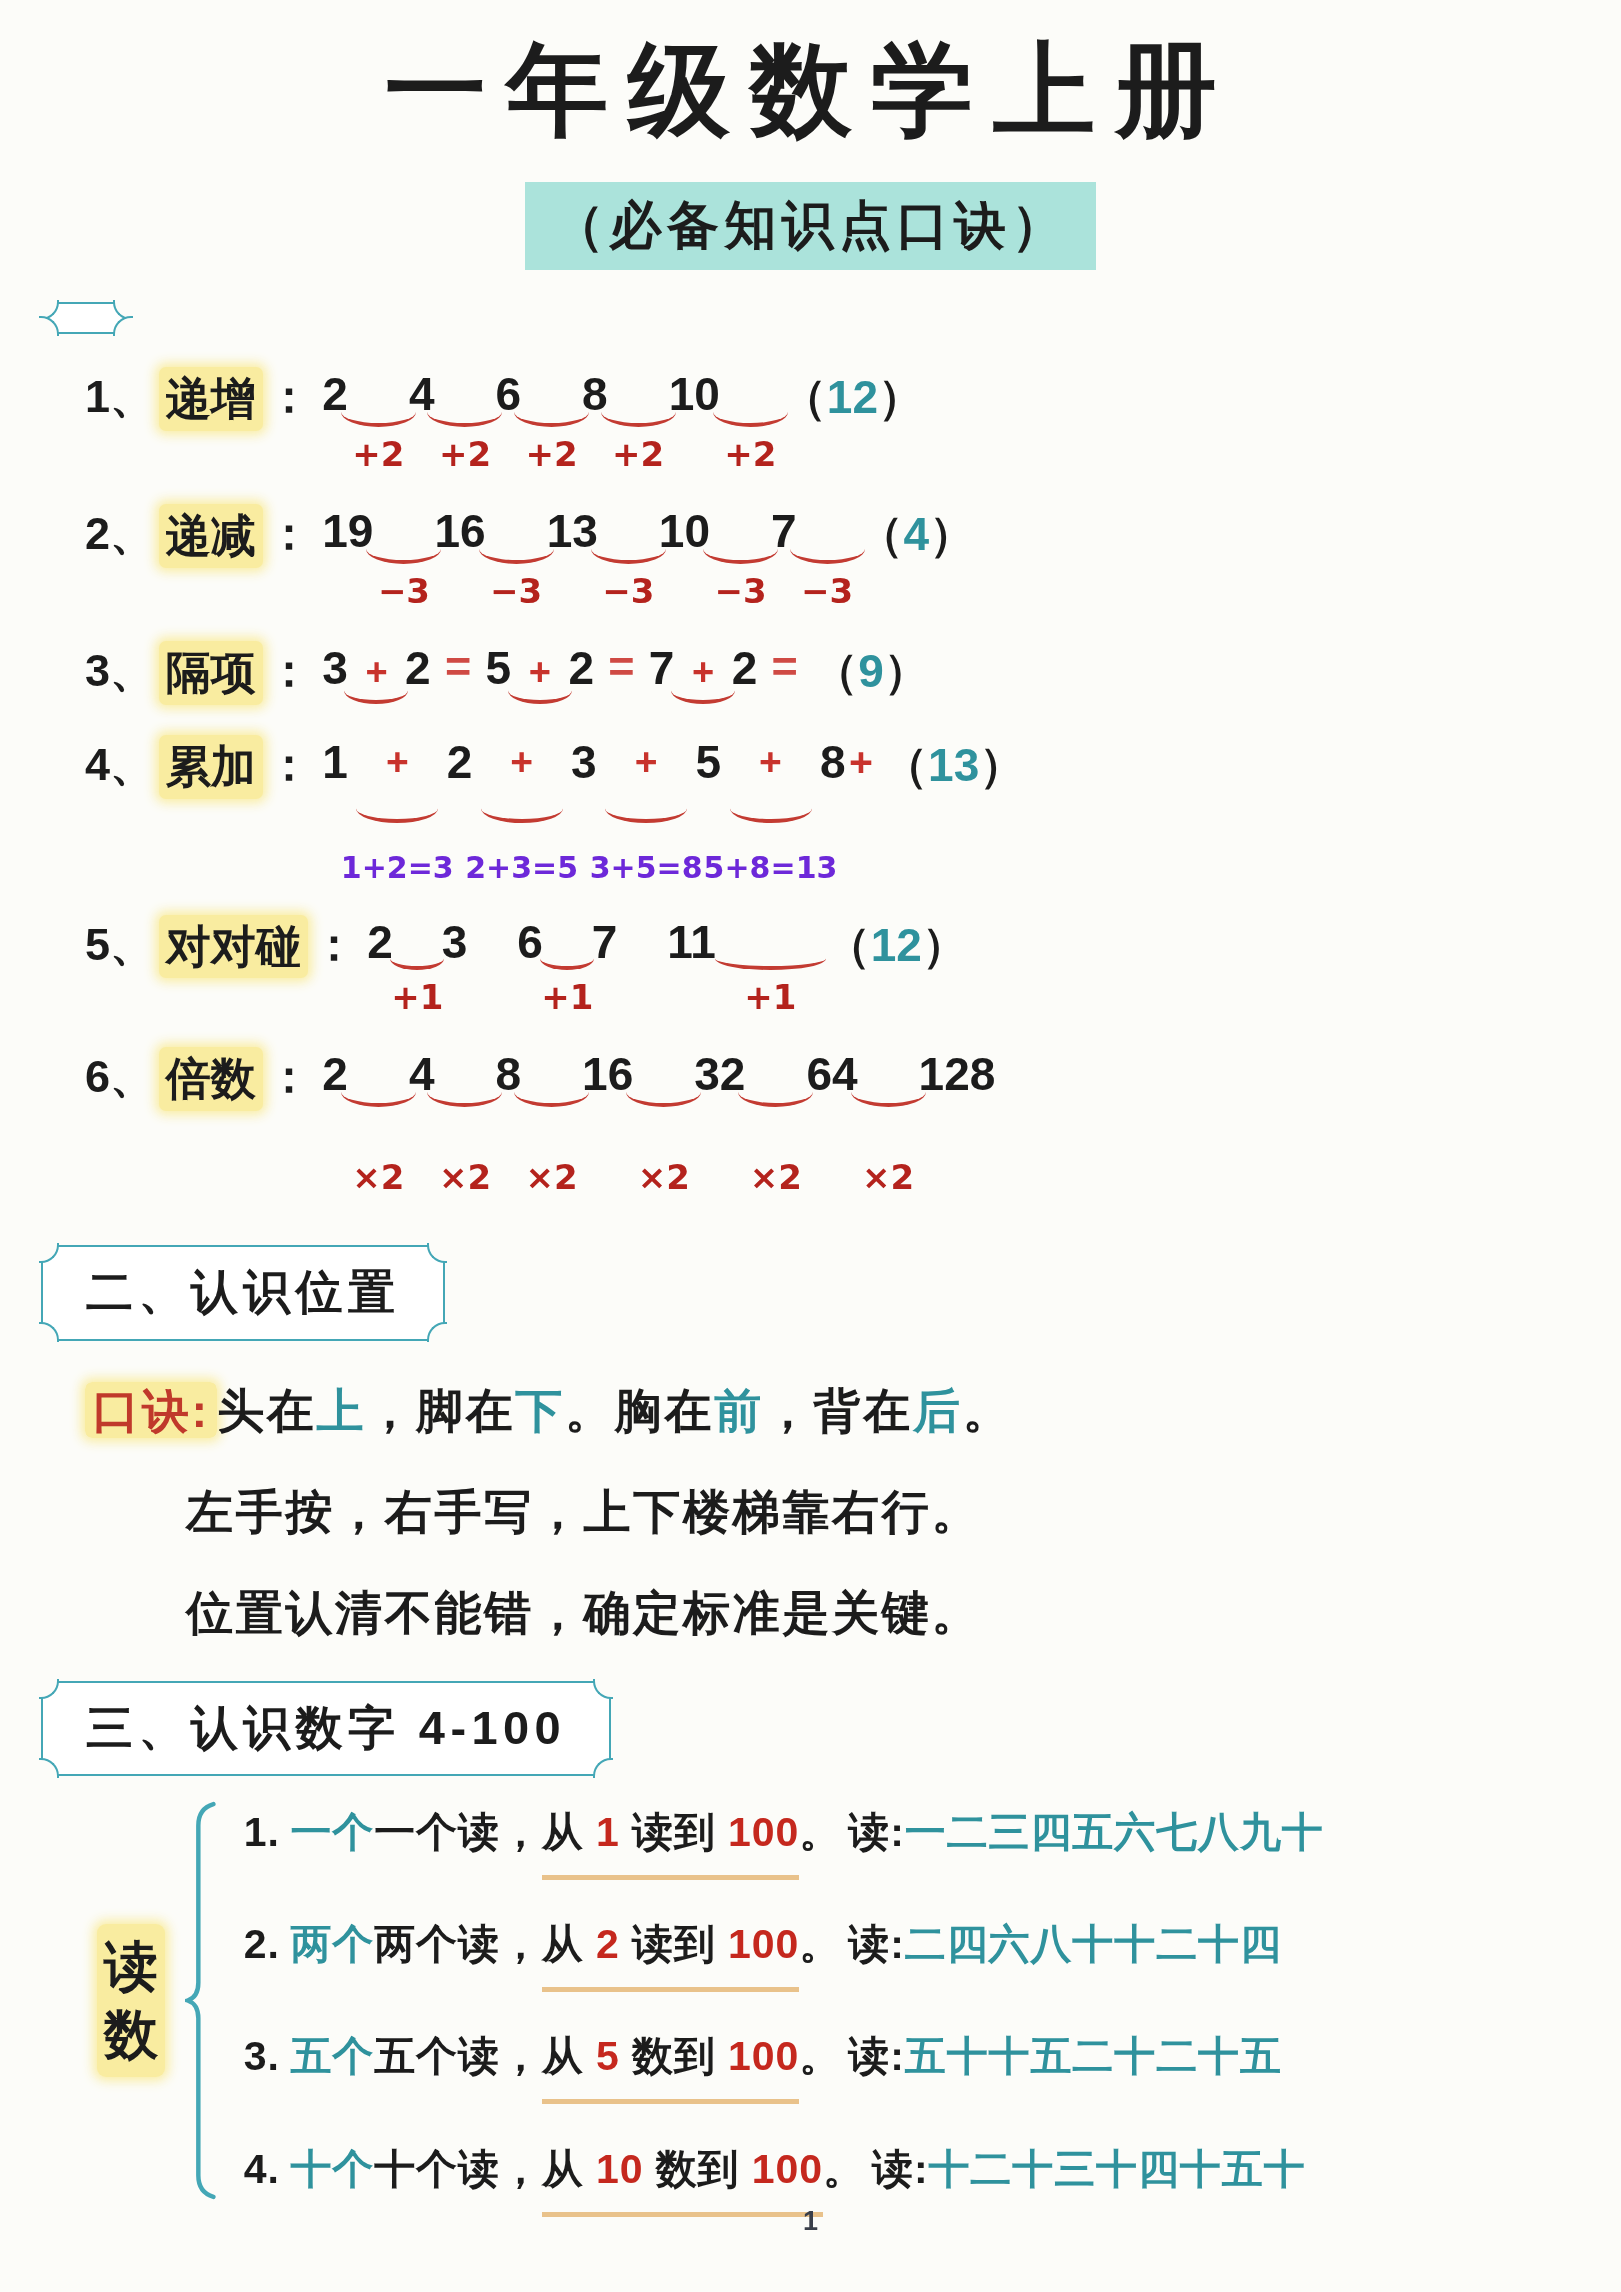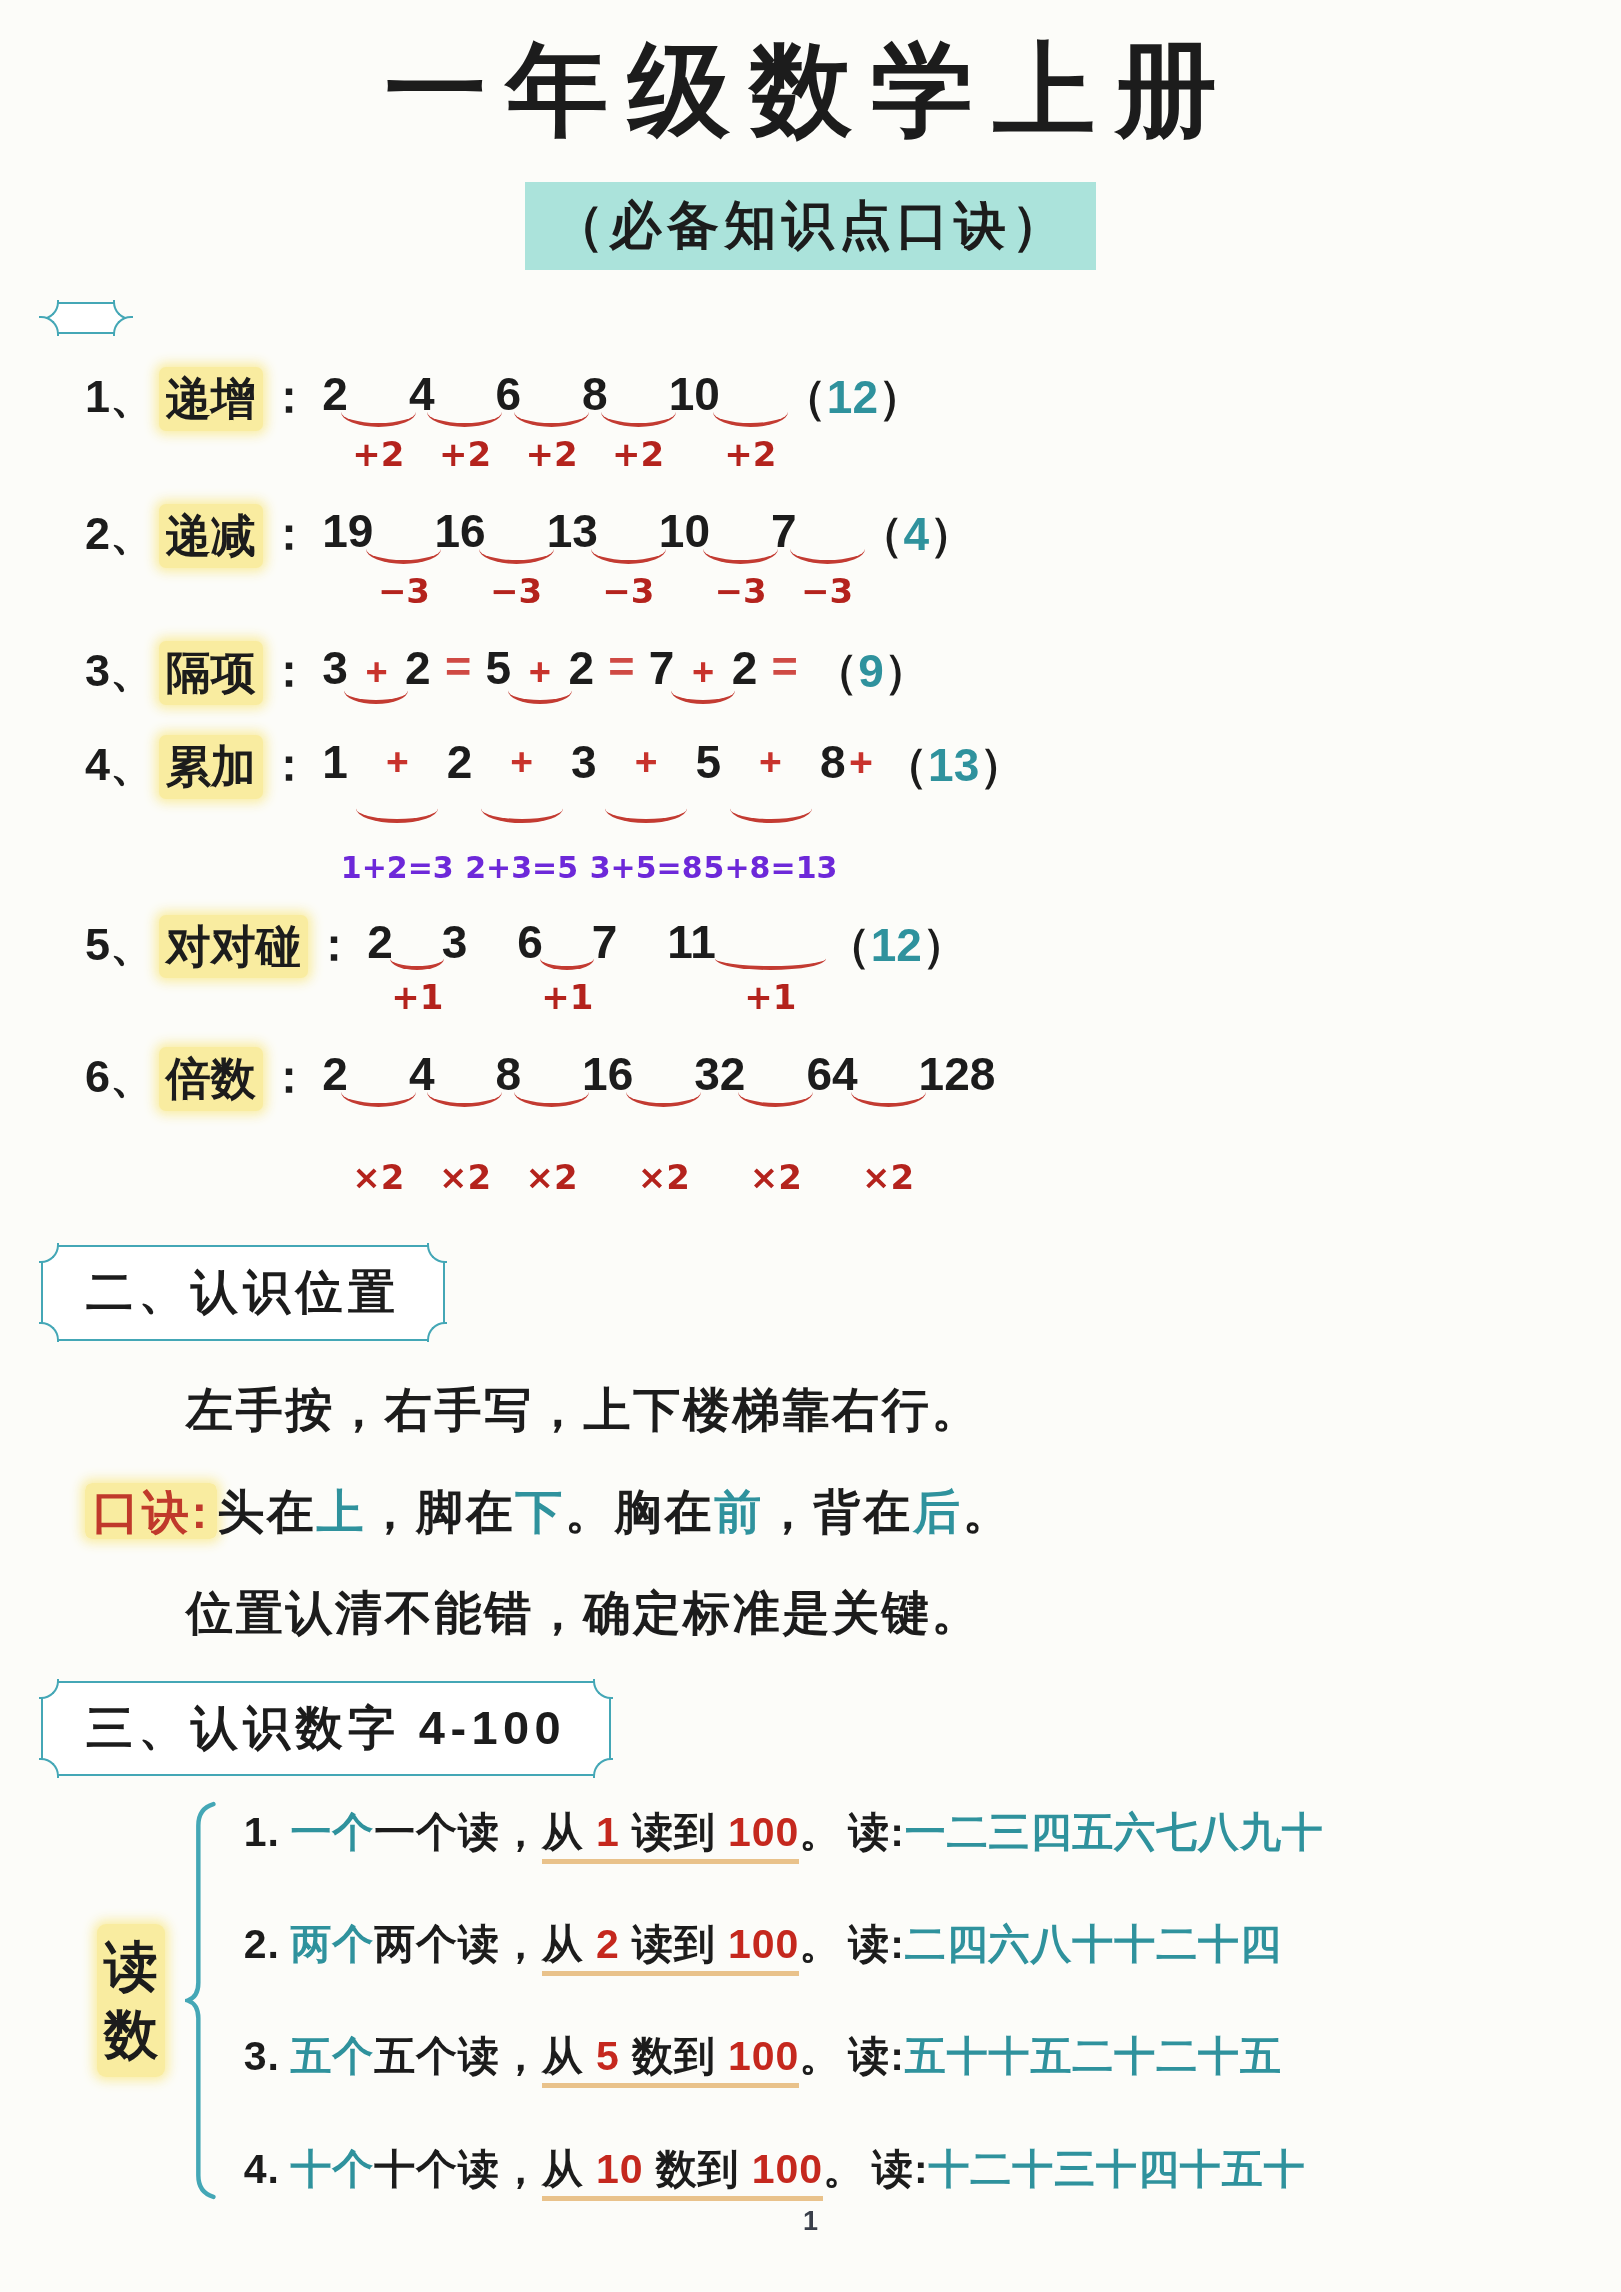--- a/index.html
+++ b/index.html
@@ -65,21 +65,21 @@
   .dushu{display:flex;align-items:stretch;margin:23px 0 0 97px}
   .side{display:flex;align-items:center}
   .side-label{width:68px;font-size:54px;font-weight:700;line-height:1.25;text-align:center;
               background:#f9eca0;border-radius:9px;padding:9px 3.6px;box-shadow:0 0 10.7px 3.6px rgba(249,236,160,.95);
               word-break:break-all}
   .brace{margin:0 9px 0 19.7px;display:flex;align-items:center}
   .items{margin-left:18px;display:flex;flex-direction:column;justify-content:space-between;padding:5.4px 0}
   .item{font-size:41px;font-weight:600;white-space:nowrap;letter-spacing:0.9px}
   .item + .item{margin-top:52px}
   .ino{margin-right:10.7px}
-  .ug{border-bottom:5.4px solid #e9c28b;padding-bottom:4px}
+  .ug{border-bottom:5.4px solid #e9c28b;padding-bottom:20px}
   .rnum{color:#c5281e}
   .du{margin-left:7.2px}
   
   .pageno{position:absolute;bottom:56px;left:0;width:100%;text-align:center;font-size:27px;color:#3a3f4a;font-weight:700}
 </style>
 </head>
 <body>
 
 <h1 class="title">一年级数学上册</h1>
 <div class="subtitle-wrap">
@@ -303,24 +303,24 @@
 
 <div class="sec2">
   <div class="frame">
     <span class="c tl"></span>
     <span class="c tr"></span>
     <span class="c bl"></span>
     <span class="c br"></span>
     <span>二、认识位置</span>
   </div>
 
-  <div class="kline indent">左手按，右手写，上下楼梯靠右行。</div>
   <div class="kline">
     <span class="hl koujue">口诀:</span><span>头在</span><span class="teal">上</span><span>，脚在</span><span class="teal">下</span><span>。胸在</span><span class="teal">前</span><span>，背在</span><span class="teal">后</span><span>。</span>
   </div>
+  <div class="kline indent">左手按，右手写，上下楼梯靠右行。</div>
   <div class="kline indent">位置认清不能错，确定标准是关键。</div>
 </div>
 
 <div class="sec3">
   <div class="frame">
     <span class="c tl"></span>
     <span class="c tr"></span>
     <span class="c bl"></span>
     <span class="c br"></span>
     <span>三、认识数字 4-100</span>

